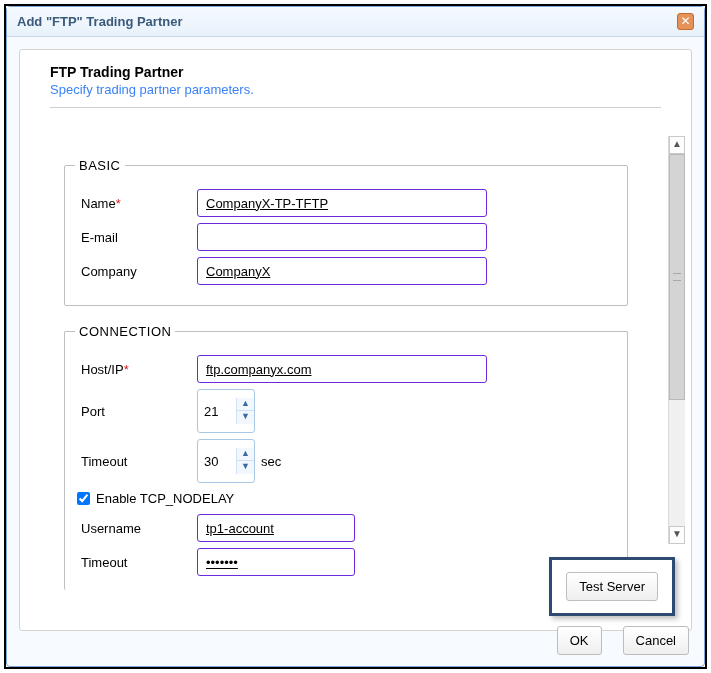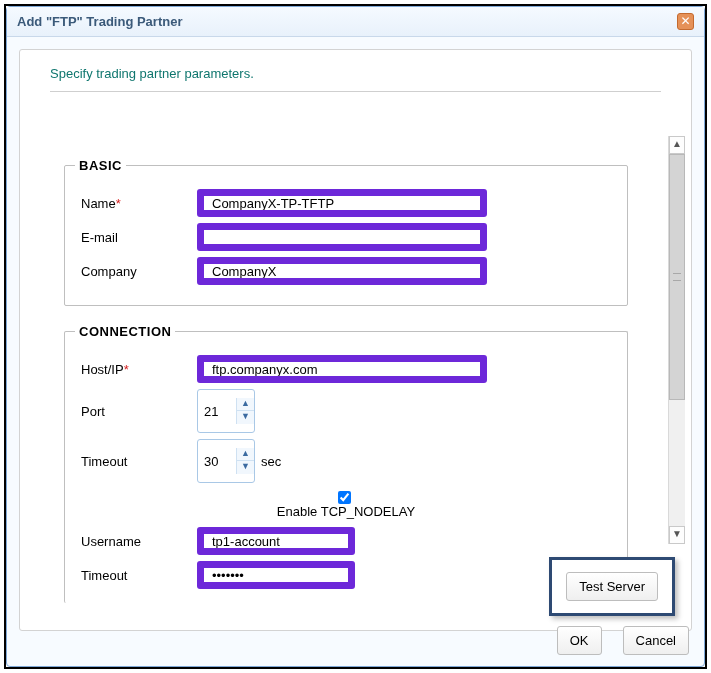--- a/index.html
+++ b/index.html
@@ -59,21 +59,21 @@
   }
   .section-heading {
     padding: 14px 30px 4px 30px;
   }
   .section-heading .heading-title {
     font-weight: bold;
     font-size: 14px;
   }
   .section-heading .heading-sub {
     font-size: 13px;
-    color: #0f766e;
+    color: #3b82f6;
     margin-top: 2px;
   }
   .heading-rule {
     border: none;
     border-top: 1px solid #cfcfcf;
     margin: 6px 30px 0 30px;
   }
   .scroll-area {
     position: absolute;
     top: 80px;
@@ -86,42 +86,43 @@
     flex: 1;
     padding: 10px 30px 10px 44px;
   }
   fieldset.group {
     border: 1px solid #bfbfbf;
     border-radius: 2px;
     margin: 18px 10px 18px 0;
     padding: 10px 10px 14px 10px;
   }
   fieldset.group legend {
-    font-weight: bold;
+    font-weight: normal;
     font-size: 13px;
     letter-spacing: 0.5px;
     padding: 0 4px;
   }
   .row {
     display: flex;
     align-items: center;
     margin: 6px 4px;
   }
   .row label.field-label {
     width: 118px;
     padding-left: 2px;
   }
   .req { color: #d62020; }
   .text-input {
     height: 28px;
-    border: 7px solid #6d28d9;
+    border: 1px solid #6d28d9;
     border-radius: 3px;
     padding: 0 8px;
     font-size: 13px;
     background: #fff;
+    text-decoration: underline;
   }
   .w-wide { width: 290px; }
   .w-narrow { width: 158px; }
   .spinner-wrap {
     display: flex;
     align-items: center;
     border: 1px solid #a9c8e6;
     border-radius: 3px;
     height: 44px;
     background: #fff;
@@ -144,21 +145,21 @@
     height: 13px;
     line-height: 10px;
     text-align: center;
     font-size: 9px;
     color: #3b6aa0;
     background: #f1f7fd;
     cursor: pointer;
   }
   .spinner-btns div:first-child { border-bottom: 1px solid #cfe1f2; }
   .unit { margin-left: 6px; }
-  .chk-row { display: flex; align-items: center; margin: 8px 0 8px 0; flex-direction: column; }
+  .chk-row { display: flex; align-items: center; margin: 8px 0 8px 0; }
   .chk-row input { margin: 0 6px 0 2px; }
 
   .fake-scrollbar {
     width: 17px;
     background: #f0f0f0;
     border-left: 1px solid #d9d9d9;
     display: flex;
     flex-direction: column;
     margin: 6px 6px 6px 0;
   }
@@ -221,20 +222,21 @@
 <div class="outer-border">
   <div class="dialog">
     <div class="dialog-header">
       <span class="dialog-title">Add "FTP" Trading Partner</span>
       <span class="close-icon">✕</span>
     </div>
 
     <div class="dialog-body">
 
       <div class="section-heading">
+        <div class="heading-title">FTP Trading Partner</div>
         <div class="heading-sub">Specify trading partner parameters.</div>
       </div>
       <hr class="heading-rule">
 
       <div class="scroll-area">
         <div class="form-area">
 
           <fieldset class="group">
             <legend>BASIC</legend>
 

